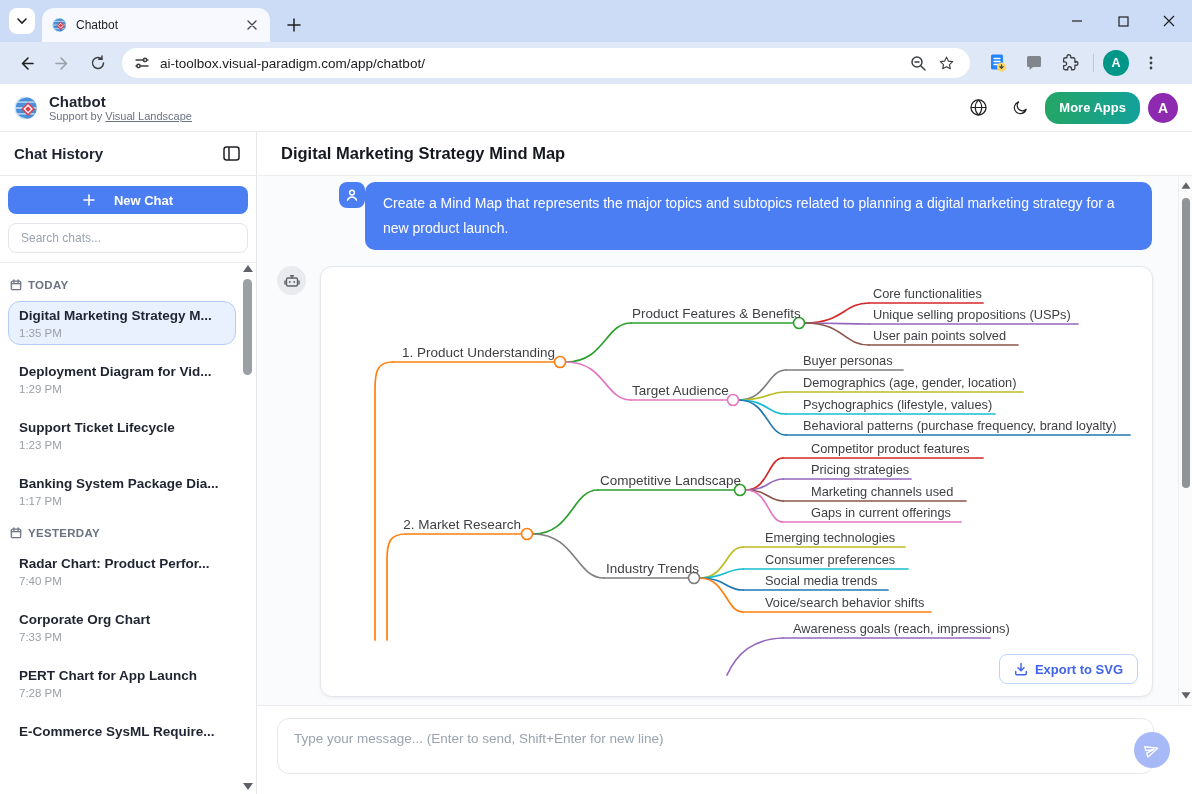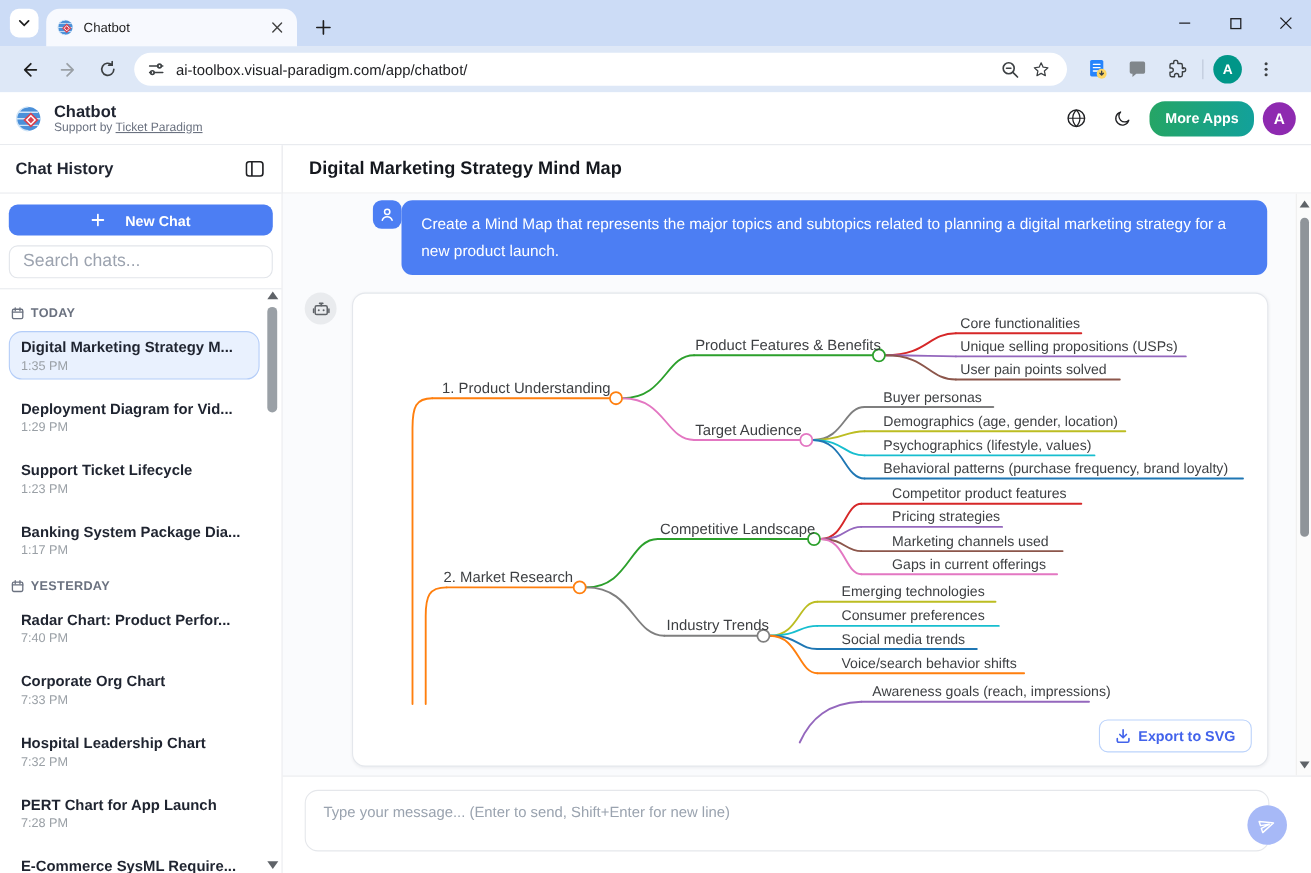--- a/index.html
+++ b/index.html
@@ -40,21 +40,21 @@
   .content { display:flex; height:662px; }
   .sidebar { width:257px; border-right:1px solid #e5e7eb; display:flex; flex-direction:column; background:#fff; }
   .main { flex:1; display:flex; flex-direction:column; min-width:0; }
 
   
   .sb-head { height:44px; display:flex; align-items:center; justify-content:space-between; padding:0 12px 0 14px; border-bottom:1px solid #e9ebef; }
   .sb-title { font-size:15px; font-weight:700; color:#1f2430; }
   .sb-toggle { width:26px; height:26px; display:flex; align-items:center; justify-content:center; border-radius:6px; }
   .sb-tools { padding:10px 8px 9px; border-bottom:1px solid #e9ebef; }
   .new-chat { width:100%; height:28px; background:#4c7ef3; color:#fff; border:none; border-radius:8px; font-size:13px; font-weight:600; font-family:inherit; display:flex; align-items:center; justify-content:center; gap:19px; }
-  .search-input { width:100%; height:30px; margin-top:9px; border:1px solid #e2e5ea; border-radius:8px; padding:0 12px; font-size:16px; font-family:inherit; color:#374151; outline:none; }
+  .search-input { width:100%; height:30px; margin-top:9px; border:1px solid #e2e5ea; border-radius:8px; padding:0 12px; font-size:12px; font-family:inherit; color:#374151; outline:none; }
   .search-input::placeholder { color:#9ca3af; }
   .chat-list { flex:1; position:relative; overflow:hidden; padding:6px 20px 0 8px; }
   .sec-head { display:flex; align-items:center; gap:6px; color:#6b7280; font-size:11.5px; font-weight:700; letter-spacing:.3px; margin:8px 2px 8px; height:16px; }
   .chat-item { height:44px; margin-bottom:12px; padding:5px 10px; border-radius:12px; border:1px solid transparent; }
   .chat-item.selected { background:#e9f1fe; border-color:#b4cdf8; }
   .ci-title { font-size:13.5px; font-weight:600; color:#1f2430; line-height:18px; white-space:nowrap; overflow:hidden; }
   .ci-time { font-size:11.5px; color:#9aa0a6; line-height:15px; margin-top:1px; }
   .sb-scroll { position:absolute; top:2px; right:3px; width:11px; height:calc(100% - 6px); }
   .sb-thumb { position:absolute; top:14px; right:1px; width:9px; height:96px; background:#9aa0a6; border-radius:5px; }
 
@@ -200,21 +200,21 @@
 
 <div class="app-header">
   <svg width="26" height="26" viewBox="0 0 24 24">
       <circle cx="11" cy="12" r="10" fill="#4a90d9"></circle>
       <path d="M11 2a10 10 0 000 20M1 12h20M3 6.5h16M3 17.5h16" stroke="#cfe4f7" stroke-width="1.2" fill="none"></path>
       <rect x="8.5" y="8.5" width="9" height="9" transform="rotate(45 13 13)" fill="#d8404f"></rect>
       <rect x="10.5" y="10.5" width="5" height="5" transform="rotate(45 13 13)" fill="none" stroke="#fff" stroke-width="1.2"></rect>
     </svg>
   <div class="app-title-block">
     <div class="app-name">Chatbot</div>
-    <div class="powered"><span>Support by</span> <a href="#">Ticket Paradigm</a></div>
+    <div class="powered"><span>Support by</span> <a href="#">Visual Landscape</a></div>
   </div>
   <div class="hdr-right">
     <span class="hdr-ic">
       <svg width="19" height="19" viewBox="0 0 24 24">
           <circle cx="12" cy="12" r="9.5" fill="none" stroke="#202124" stroke-width="1.6"></circle>
           <path d="M2.5 12h19M12 2.5c-5.5 5.5-5.5 13.5 0 19M12 2.5c5.5 5.5 5.5 13.5 0 19" fill="none" stroke="#202124" stroke-width="1.4"></path>
         </svg>
     </span>
     <span class="hdr-ic">
       <svg width="17" height="17" viewBox="0 0 24 24">
@@ -283,24 +283,20 @@
           </svg>
           <span>YESTERDAY</span>
         </div>
         <div class="chat-item">
           <div class="ci-title">Radar Chart: Product Perfor...</div>
           <div class="ci-time">7:40 PM</div>
         </div>
         <div class="chat-item">
           <div class="ci-title">Corporate Org Chart</div>
           <div class="ci-time">7:33 PM</div>
-        </div>
-        <div class="chat-item">
-          <div class="ci-title">Hospital Leadership Chart</div>
-          <div class="ci-time">7:32 PM</div>
         </div>
         <div class="chat-item">
           <div class="ci-title">PERT Chart for App Launch</div>
           <div class="ci-time">7:28 PM</div>
         </div>
         <div class="chat-item">
           <div class="ci-title">E-Commerce SysML Require...</div>
         </div>
       </div>
   </div>

